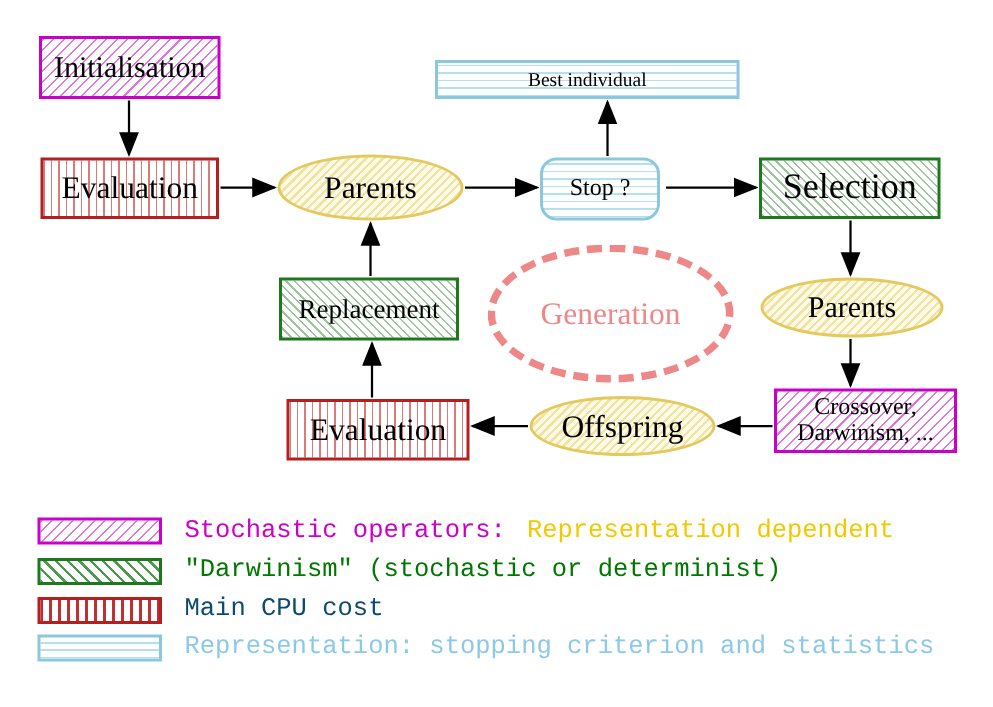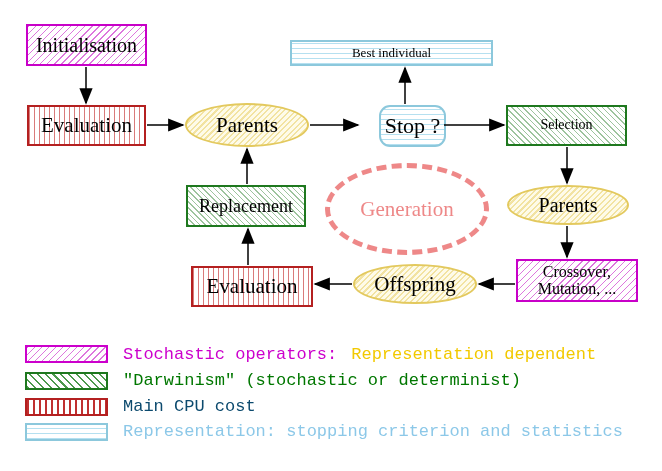--- a/index.html
+++ b/index.html
@@ -52,38 +52,38 @@
 <div id="stage">
 
   <div class="node hatch-magenta" style="left:26px;top:24px;width:121px;height:42px;font-size:20px;">Initialisation</div>
 
   <div class="node stripe-red" style="left:27px;top:105px;width:119px;height:41px;font-size:21px;">Evaluation</div>
 
   <div class="node ellipse" style="left:185px;top:103px;width:124px;height:44px;font-size:21px;">Parents</div>
 
   <div class="node stripe-cyan" style="left:290px;top:40px;width:203px;height:26px;font-size:13px;">Best individual</div>
 
-  <div class="node stripe-cyan" style="left:360px;top:105px;width:67px;height:42px;font-size:22px;border-radius:11px;margin-left:19px;">Stop ?</div>
+  <div class="node stripe-cyan" style="left:360px;top:105px;width:80px;height:42px;font-size:16px;border-radius:11px;">Stop ?</div>
 
-  <div class="node hatch-green" style="left:506px;top:105px;width:121px;height:41px;font-size:14px;">Selection</div>
+  <div class="node hatch-green" style="left:506px;top:105px;width:121px;height:41px;font-size:24px;">Selection</div>
 
   <div class="node hatch-green" style="left:186px;top:185px;width:120px;height:42px;font-size:18px;">Replacement</div>
 
   <div class="node generation" style="left:325px;top:163px;width:164px;height:92px;font-size:21px;">Generation</div>
 
   <div class="node ellipse" style="left:507px;top:185px;width:122px;height:40px;font-size:20px;">Parents</div>
 
   <div class="node stripe-red" style="left:191px;top:266px;width:122px;height:41px;font-size:21px;">Evaluation</div>
 
   <div class="node ellipse" style="left:353px;top:264px;width:124px;height:40px;font-size:21px;">Offspring</div>
 
   <div class="node hatch-magenta" style="left:516px;top:259px;width:122px;height:43px;font-size:16px;">
     <div>
       <div>Crossover,</div>
-      <div>Mutation, ...</div>
+      <div>Darwinism, ...</div>
     </div>
   </div>
 
   <svg id="arrows" width="662" height="471" viewBox="0 0 662 471">
     <defs>
       <marker id="ah" viewBox="0 0 10 8" refX="9" refY="4" markerWidth="11" markerHeight="9" orient="auto-start-reverse">
         <path d="M0,0 L10,4 L0,8 Z" fill="#000"></path>
       </marker>
     </defs>
     <line x1="86" y1="67" x2="86" y2="103" stroke="#000" stroke-width="1.5" marker-end="url(#ah)"></line>

